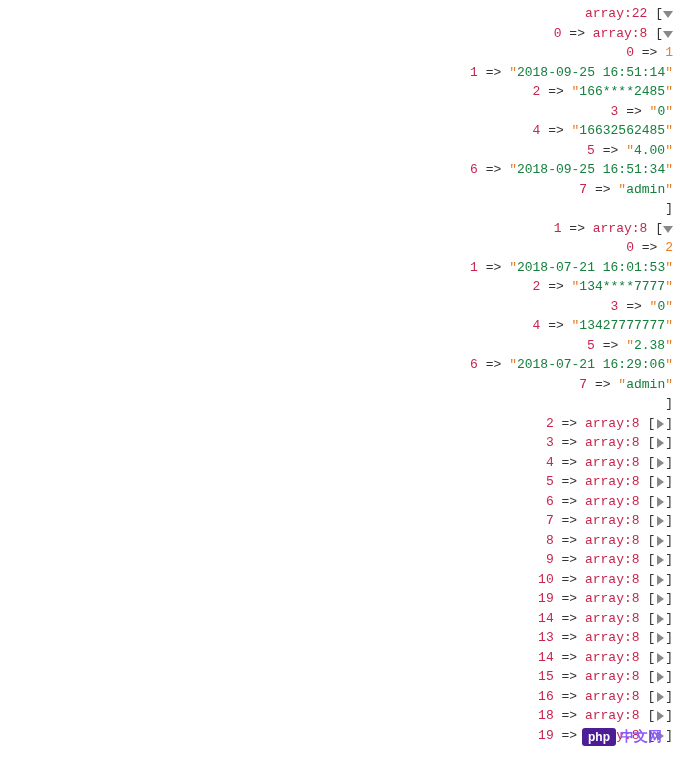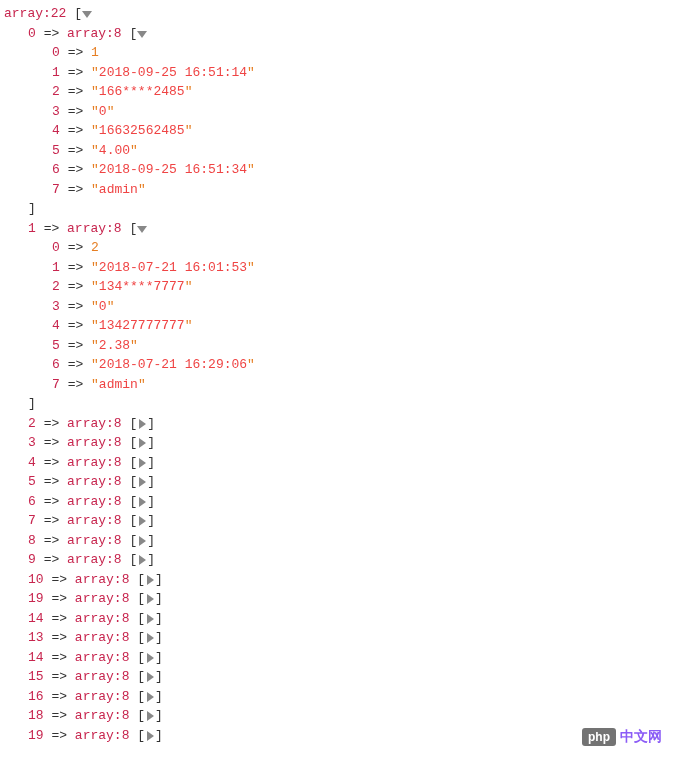--- a/index.html
+++ b/index.html
@@ -4,41 +4,41 @@
   <style>
     * { margin: 0; padding: 0; box-sizing: border-box; }
     body {
       font-family: Consolas, Monaco, 'Courier New', monospace;
       font-size: 13px;
       line-height: 1.5;
       background: #fff;
       padding: 4px;
       color: #333;
     }
-    .line { white-space: pre; }
+    .line { white-space: pre; text-align: right; }
     .key { color: #c7254e; }
     .arrow { color: #333; }
     .type { color: #c7254e; }
     .bracket { color: #333; }
     .toggle { color: #888; font-size: 11px; cursor: pointer; display: inline-block; }
     .toggle svg { width: 10px; height: 10px; vertical-align: middle; }
     .num { color: #e67e22; }
-    .str { color: #ef4444; }
+    .str { color: #15803d; }
     .quote { color: #e67e22; }
     .watermark {
       position: fixed;
       bottom: 15px;
       right: 15px;
       display: flex;
       align-items: center;
       gap: 4px;
       font-family: sans-serif;
     }
     .watermark-icon {
-      background: #737373;
+      background: #4c1d95;
       color: #fff;
       font-size: 12px;
       padding: 0 6px;
       border-radius: 3px;
       font-weight: bold;
     }
     .watermark-text {
       color: #8b5cf6;
       font-size: 14px;
       font-weight: bold;

